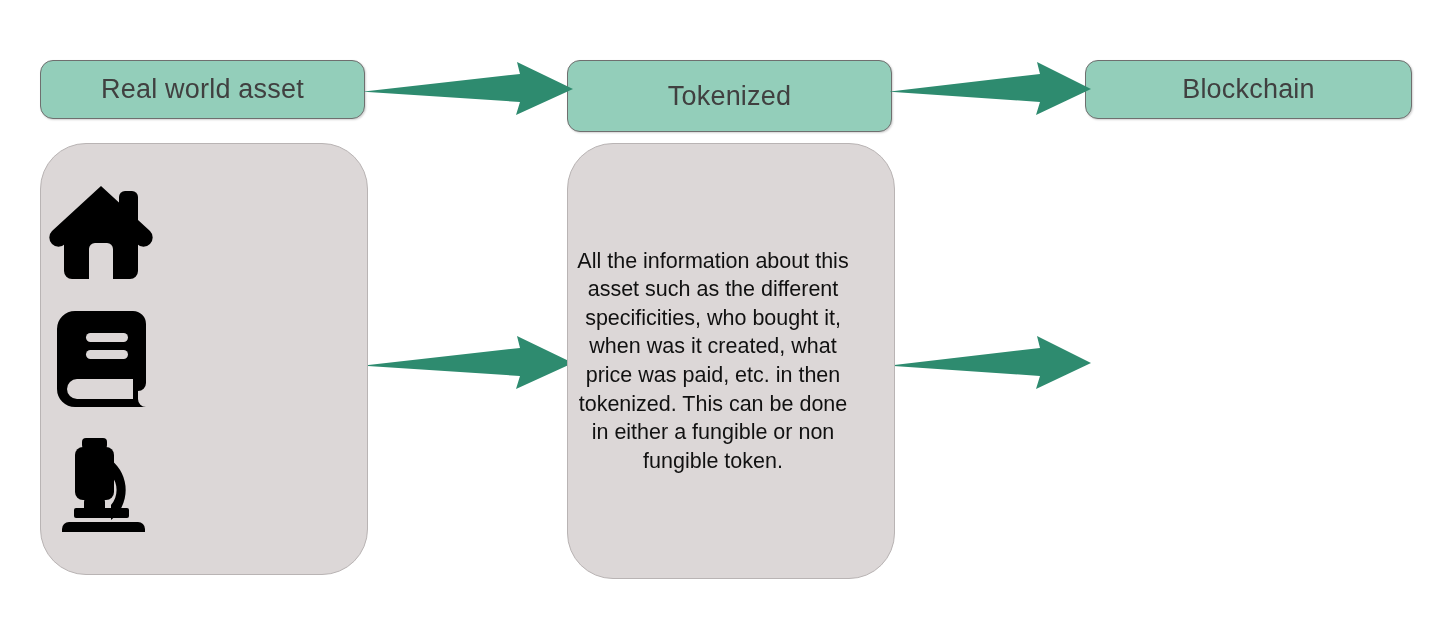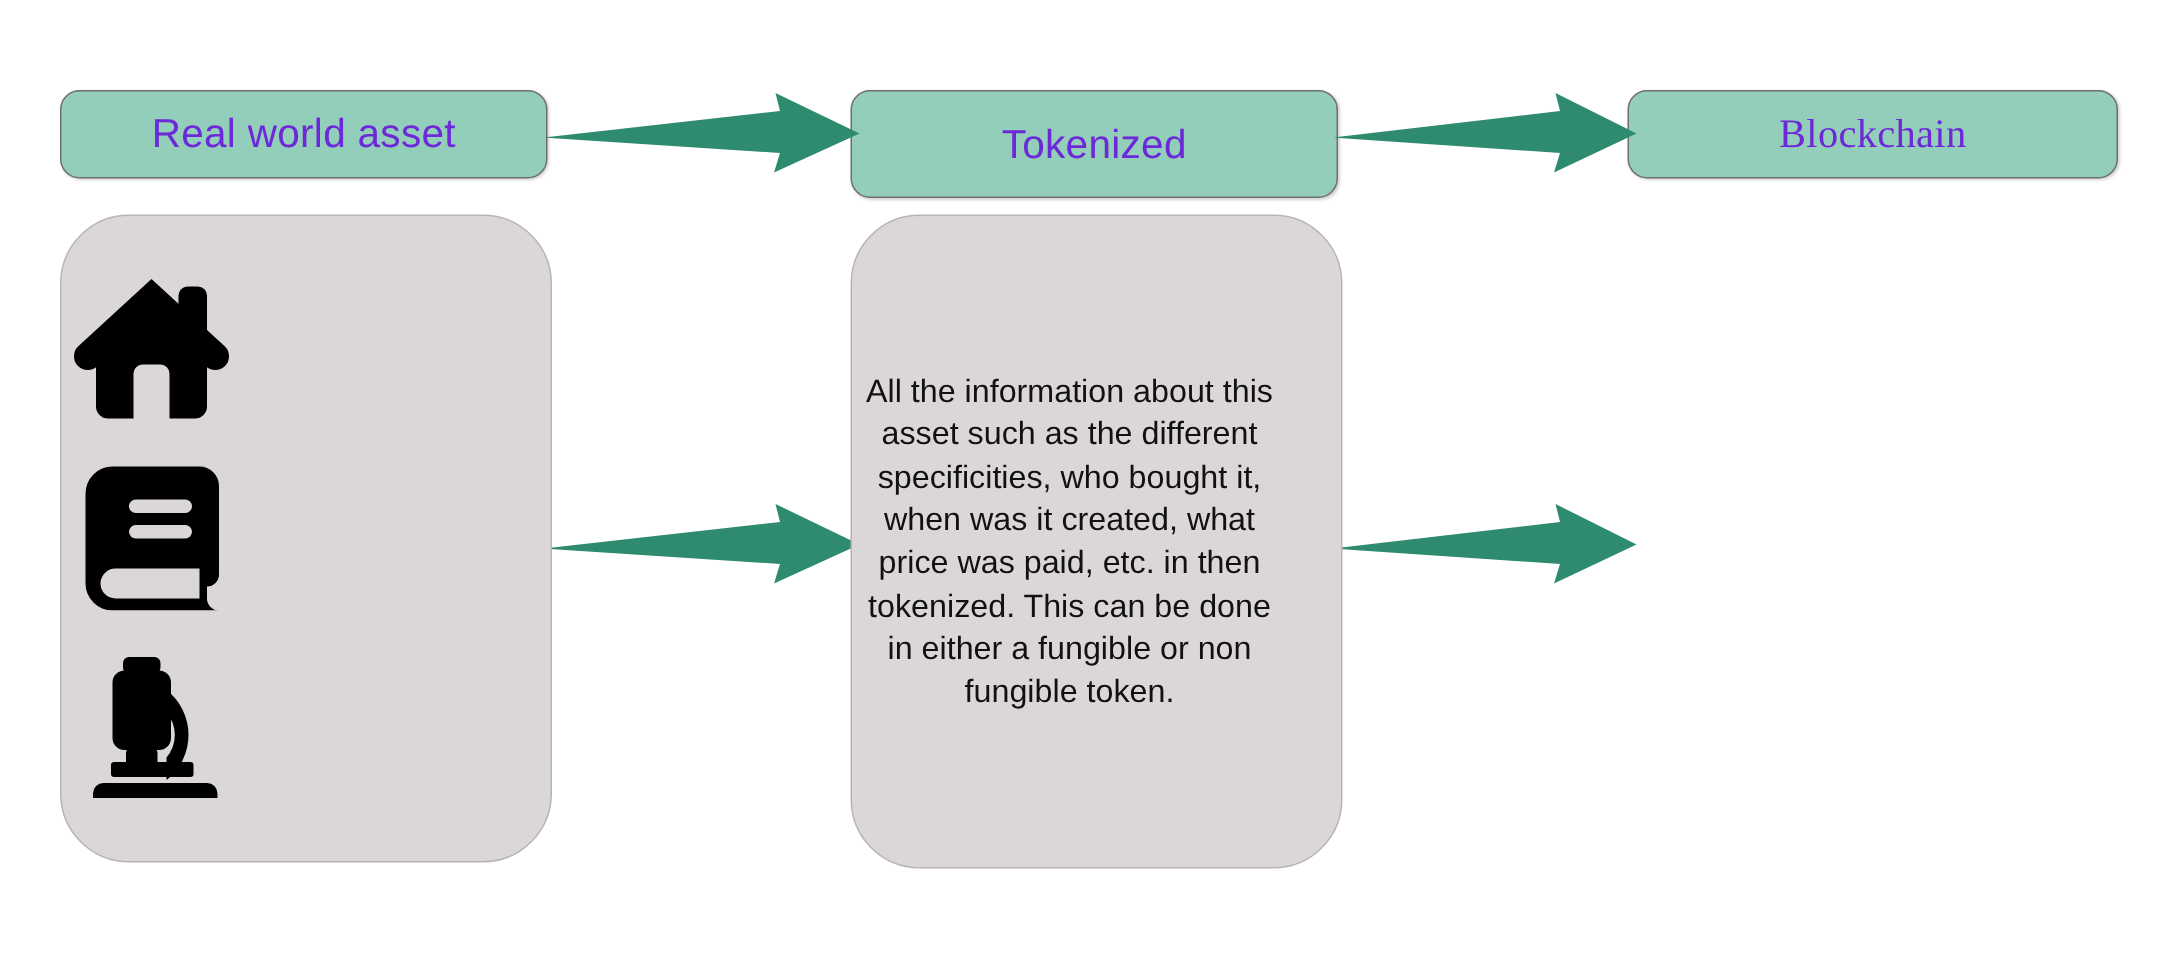--- a/index.html
+++ b/index.html
@@ -30,29 +30,29 @@
     border-radius: 13px;
     display: flex;
     align-items: center;
     justify-content: center;
     box-sizing: border-box;
     box-shadow: 1px 1px 2px rgba(0,0,0,0.18);
   }
   .header-pill .pill-label {
     font-size: 27px;
     font-weight: 400;
-    color: #6d28d9;
+    color: #404040;
     letter-spacing: 0.2px;
     line-height: 1;
     white-space: nowrap;
   }
 
   #header-pill-1 { left: 40px;   top: 60px; width: 325px; height: 59px; }
   #header-pill-2 { left: 567px;  top: 60px; width: 325px; height: 72px; }
-  #header-pill-3 { left: 1085px; top: 60px; width: 327px; height: 59px; font-family: Liberation Serif, serif; }
+  #header-pill-3 { left: 1085px; top: 60px; width: 327px; height: 59px; }
 
   
   .body-card {
     position: absolute;
     background: #dcd7d7;
     border: 1px solid #b9b4b4;
     border-radius: 46px;
     box-sizing: border-box;
     display: flex;
     flex-direction: column;

